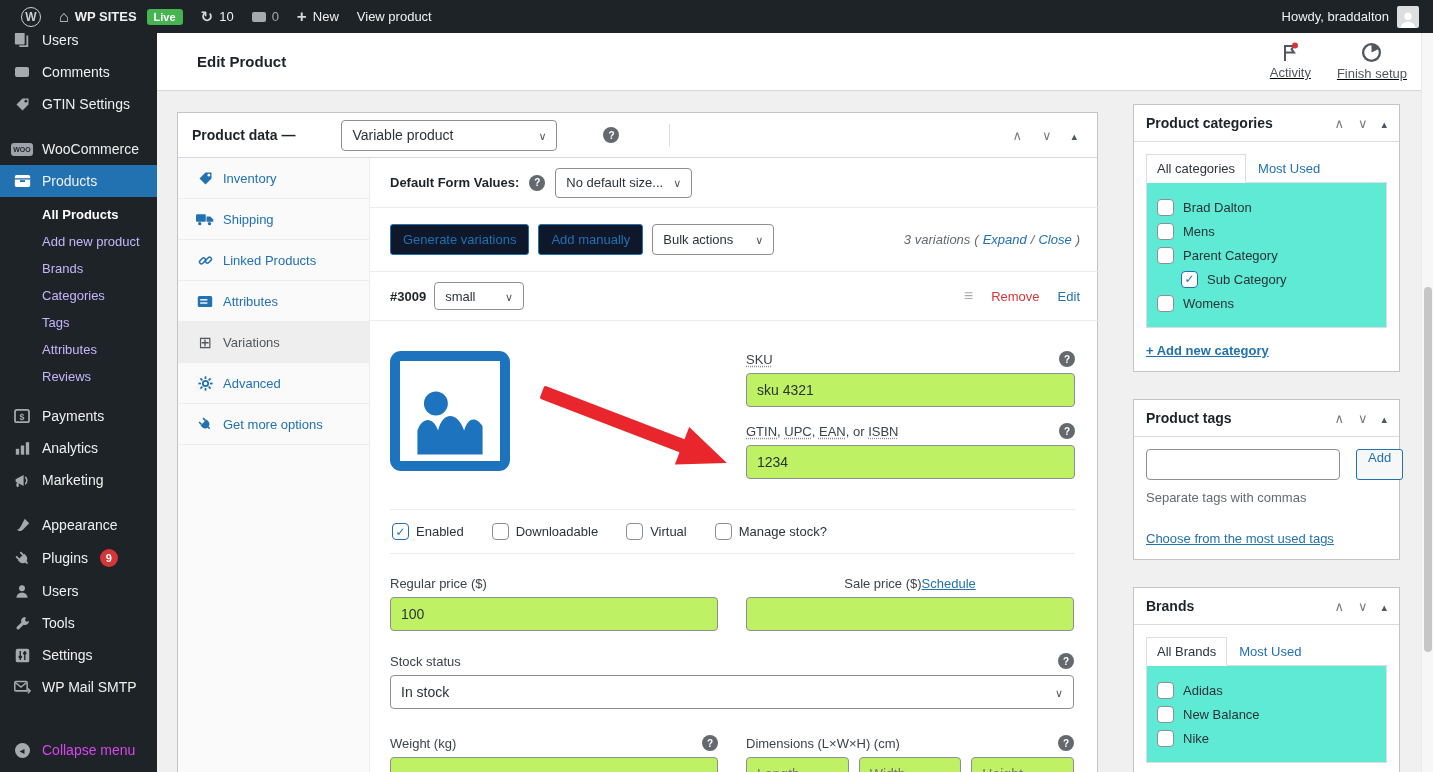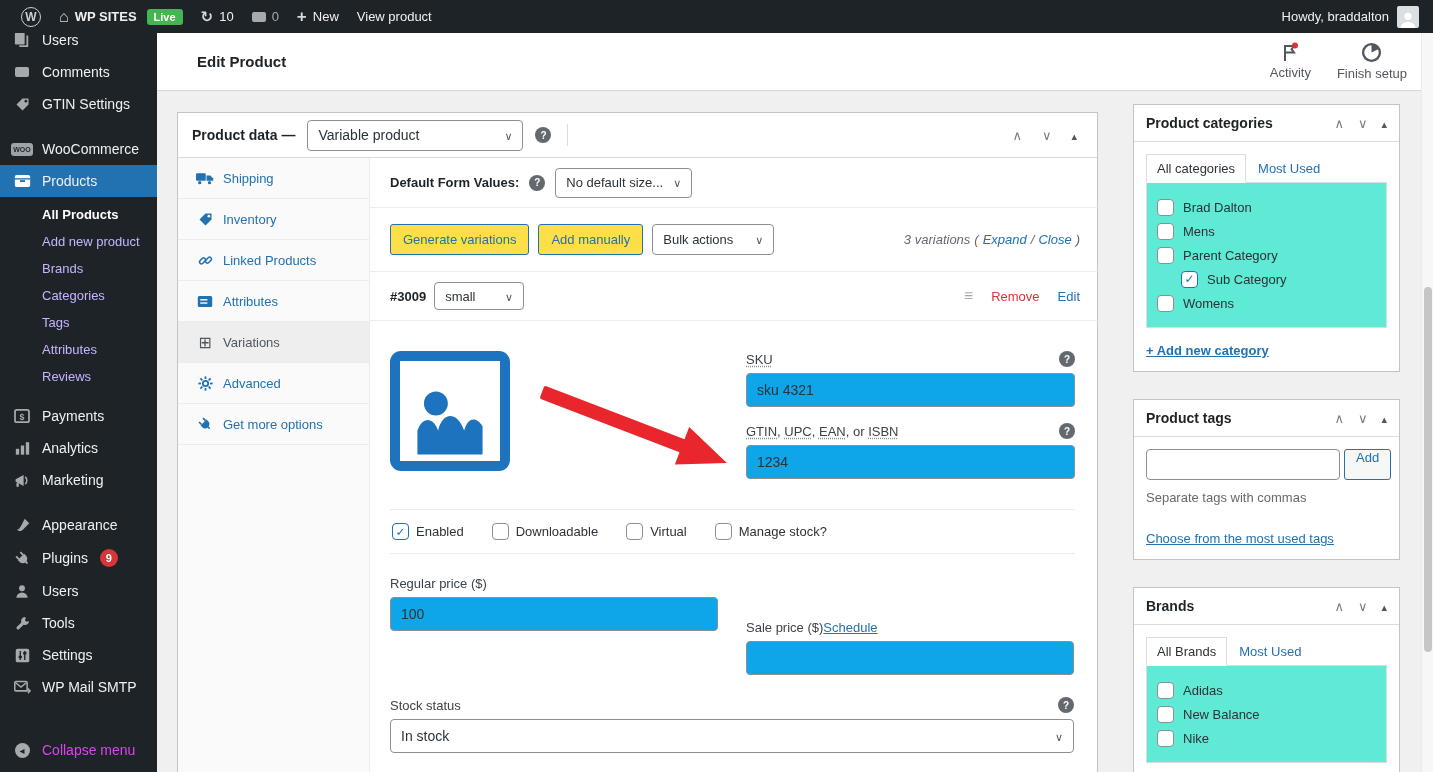--- a/index.html
+++ b/index.html
@@ -37,61 +37,61 @@
   .woo-badge::before { content:"WOO"; }
   .count-badge { background:#d63638; color:#fff; border-radius:50%; min-width:18px; height:18px; display:inline-flex; align-items:center; justify-content:center; font-size:11px; font-weight:600; margin-left:2px; }
   .collapse-item { color:#d946ef; position:absolute; bottom:6px; left:0; right:0; }
   .collapse-circle { width:15px; height:15px; border-radius:50%; background:#a7aaad; color:#1d2327; display:flex; align-items:center; justify-content:center; font-size:10px; }
   .collapse-circle::before { content:"◂"; }
 
   
   .content { position:absolute; top:33px; left:157px; right:0; bottom:0; background:#f0f0f1; overflow:hidden; }
   .page-header { height:57px; background:#fff; box-shadow:0 1px 1px rgba(0,0,0,.09); display:flex; align-items:center; padding:0 26px 0 40px; position:relative; z-index:5; }
   .page-title { font-size:15px; font-weight:bold; color:#1d2327; }
-  .ph-actions { margin-left:auto; display:flex; gap:26px; }
+  .ph-actions { margin-left:auto; display:flex; gap:26px;text-decoration:underline; }
   .header-action { display:flex; flex-direction:column; align-items:center; gap:3px; color:#50575e; font-size:13px; cursor:pointer; }
   .header-action svg { display:block; }
   .work { position:relative; height:682px; }
 
   
   .select { height:32px; border:1px solid #8c8f94; border-radius:4px; background:#fff; display:inline-flex; align-items:center; justify-content:space-between; padding:0 10px; font-size:14px; color:#2c3338; cursor:pointer; gap:10px; }
   .select .caret::before { content:"∨"; color:#50575e; font-size:11px; }
   .help { width:16px; height:16px; border-radius:50%; background:#646970; color:#fff; font-size:10px; font-weight:bold; display:inline-flex; align-items:center; justify-content:center; flex-shrink:0; cursor:pointer; }
   .help::before { content:"?"; }
-  .text-input { width:100%; height:34px; border:1px solid #8c8f94; border-radius:4px; padding:0 10px; font-size:14px; color:#2c3338; background:#0ea5e9; font-family:inherit; }
+  .text-input { width:100%; height:34px; border:1px solid #8c8f94; border-radius:4px; padding:0 10px; font-size:14px; color:#2c3338; background:#bef264; font-family:inherit; }
   .cb { width:17px; height:17px; border:1px solid #8c8f94; border-radius:4px; background:#fff; display:inline-flex; align-items:center; justify-content:center; flex-shrink:0; cursor:pointer; }
   .cb.checked { border-color:#2271b1; }
   .cb.checked::after { content:"✓"; color:#2271b1; font-size:12px; font-weight:bold; }
   .blue-link { color:#2271b1; cursor:pointer; }
   .u { text-decoration:underline; }
 
   
   .pd-panel { position:absolute; left:20px; top:22px; width:921px; height:900px; background:#fff; border:1px solid #c3c4c7; }
-  .pd-header { height:45px; display:flex; align-items:center; padding:4px 14px; border-bottom:1px solid #d5d8dc; }
+  .pd-header { height:45px; display:flex; align-items:center; padding:4px 14px; border-bottom:1px solid #d5d8dc;gap:34px; }
   .pd-title { font-weight:bold; font-size:14px; color:#1d2327; margin-right:12px; white-space:nowrap; }
   .pd-type { width:216px; height:31px; }
   .pd-header .help { margin-left:12px; }
   .vdiv { width:1px; height:22px; background:#dcdcde; margin-left:16px; }
   .pd-controls { margin-left:auto; display:flex; align-items:center; gap:20px; color:#787c82; font-size:13px; padding-right:6px; }
   .icon-up::before { content:"∧"; } .icon-down::before { content:"∨"; }
   .icon-toggle::before { content:"▴"; color:#50575e; font-size:11px; }
   .pd-body { display:flex; min-height:840px; }
   .pd-tabs { width:192px; background:#fafafa; border-right:1px solid #ececec; flex-shrink:0; }
   .pd-tab { height:41px; display:flex; align-items:center; gap:9px; padding-left:18px; border-bottom:1px solid #ececec; color:#2271b1; font-size:13px; cursor:pointer; }
   .pd-tab .t-icon { width:18px; display:flex; justify-content:center; }
   .pd-tab.active { background:#eee; color:#50575e; }
   .var-glyph::before { content:"⊞"; font-size:16px; }
   .pd-content { flex:1; position:relative; }
 
   .row-default { height:50px; display:flex; align-items:center; gap:10px; padding:0 20px; border-bottom:1px solid #ececec; }
   .row-default .lbl { font-weight:bold; font-size:13px; color:#1d2327; }
   .size-select { width:137px; height:30px; font-size:13px; }
 
   .row-toolbar { display:flex; align-items:center; padding:16px 20px; border-bottom:1px solid #ececec; }
-  .btn-outline { height:31px; padding:0 12px; border:1px solid #2271b1; border-radius:3px; background:#fde047; color:#2271b1; font-size:13px; display:inline-flex; align-items:center; margin-right:9px; cursor:pointer; white-space:nowrap; }
+  .btn-outline { height:31px; padding:0 12px; border:1px solid #2271b1; border-radius:3px; background:#0f172a; color:#2271b1; font-size:13px; display:inline-flex; align-items:center; margin-right:9px; cursor:pointer; white-space:nowrap; }
   .bulk-select { width:122px; height:31px; font-size:13px; }
   .summary { margin-left:auto; font-style:italic; color:#646970; font-size:13px; display:flex; gap:4px; }
   .summary .blue-link { font-style:italic; }
 
   .var-header { display:flex; align-items:center; padding:10px 20px; border-bottom:1px solid #ececec; }
   .var-id { font-weight:bold; font-size:13px; color:#1d2327; margin-right:8px; }
   .small-select { width:90px; height:28px; font-size:13px; }
   .var-actions { margin-left:auto; display:flex; align-items:center; gap:18px; font-size:13px; }
   .drag-handle { color:#a7aaad; font-size:16px; cursor:grab; }
   .drag-handle::before { content:"≡"; }
@@ -130,21 +130,21 @@
   .panel-title { font-weight:bold; font-size:14px; color:#1d2327; flex:1; }
   .panel-icons { display:flex; align-items:center; gap:14px; color:#787c82; font-size:13px; }
   .panel-body { padding:12px; }
   .cat-tabs { display:flex; position:relative; z-index:2; margin-bottom:-1px; font-size:13px; }
   .cat-tab-active { background:#fff; border:1px solid #dcdcde; border-bottom-color:#fff; padding:6px 10px; color:#2c3338; cursor:pointer; }
   .cat-tab-link { padding:7px 12px; color:#2271b1; cursor:pointer; }
   .cat-box { border:1px solid #dcdcde; padding:12px 10px; background:#5eead4; }
   .cat-item { display:flex; align-items:center; gap:9px; padding:3.5px 0; font-size:13px; color:#2c3338; }
   .cat-item.indent { margin-left:24px; }
   .add-link { display:inline-block; margin-top:15px; color:#2271b1; font-weight:bold; text-decoration:underline; font-size:13px; cursor:pointer; }
-  .tag-row { display:flex; gap:4px; align-items:center; }
+  .tag-row { display:flex; gap:16px; align-items:center; }
   .tag-input { flex:1; height:31px; border:1px solid #8c8f94; border-radius:4px; padding:0 8px; font-size:13px; font-family:inherit; }
   .add-btn { height:31px; padding:0 11px; border:1px solid #2271b1; border-radius:3px; background:#f6f7f7; color:#2271b1; font-size:13px; cursor:pointer; }
   .tag-hint { color:#646970; font-size:13px; margin-top:10px; }
   .tag-choose { display:inline-block; margin-top:26px; font-size:13px; }
   .brand-add { margin-top:8px; }
 
   
   .scroll-track { position:absolute; top:33px; right:0; width:12px; bottom:0; background:#f7f7f7; border-left:1px solid #ebebeb; z-index:70; }
   .scroll-thumb { position:absolute; top:254px; left:2px; width:8px; height:365px; background:#c6c6c6; border-radius:5px; cursor:pointer; }
 </style>
@@ -372,37 +372,37 @@
           <span class="pd-controls">
             <span class="icon-up"></span>
             <span class="icon-down"></span>
             <span class="icon-toggle"></span>
           </span>
         </div>
         <div class="pd-body">
           <div class="pd-tabs">
             <div class="pd-tab">
               <span class="t-icon">
+                  <svg width="15" height="15" viewBox="0 0 20 20">
+                    <path d="M2 10 L10 2 h8 v8 l-8 8 z" fill="currentColor"></path>
+                    <circle cx="14.5" cy="5.5" r="1.8" fill="#fafafa"></circle>
+                  </svg>
+                </span>
+              <span>Inventory</span>
+            </div>
+            <div class="pd-tab">
+              <span class="t-icon">
                   <svg width="18" height="13" viewBox="0 0 24 16">
                     <rect x="0" y="1" width="13" height="10" rx="1.5" fill="currentColor"></rect>
                     <path d="M14 4 h5 l4 4 v3 h-9 z" fill="currentColor"></path>
                     <circle cx="5" cy="13.5" r="2.2" fill="currentColor"></circle>
                     <circle cx="18" cy="13.5" r="2.2" fill="currentColor"></circle>
                   </svg>
                 </span>
               <span>Shipping</span>
-            </div>
-            <div class="pd-tab">
-              <span class="t-icon">
-                  <svg width="15" height="15" viewBox="0 0 20 20">
-                    <path d="M2 10 L10 2 h8 v8 l-8 8 z" fill="currentColor"></path>
-                    <circle cx="14.5" cy="5.5" r="1.8" fill="#fafafa"></circle>
-                  </svg>
-                </span>
-              <span>Inventory</span>
             </div>
             <div class="pd-tab">
               <span class="t-icon">
                   <svg width="15" height="15" viewBox="0 0 20 20">
                     <g fill="none" stroke="currentColor" stroke-width="2">
                       <rect x="1.5" y="8" width="9" height="5" rx="2.5" transform="rotate(-45 6 10.5)"></rect>
                       <rect x="9.5" y="7" width="9" height="5" rx="2.5" transform="rotate(-45 14 9.5)"></rect>
                     </g>
                   </svg>
                 </span>
@@ -548,21 +548,21 @@
               </div>
 
               <div class="price-row">
                 <div class="pcol">
                   <div class="field-label-row">
                     <span>Regular price ($)</span>
                   </div>
                   <input class="text-input" type="text" value="100" style="">
                 </div>
                 <div class="pcol">
-                  <div class="field-label-row" style="justify-content:flex-start; margin-top:44px;">
+                  <div class="field-label-row" style="justify-content:center; ">
                     <span>Sale price ($)</span>
                     <span class="blue-link u">Schedule</span>
                   </div>
                   <input class="text-input" type="text" value="" style="">
                 </div>
               </div>
 
               <div class="stock-block">
                 <div class="field-label-row">
                   <span>Stock status</span>

